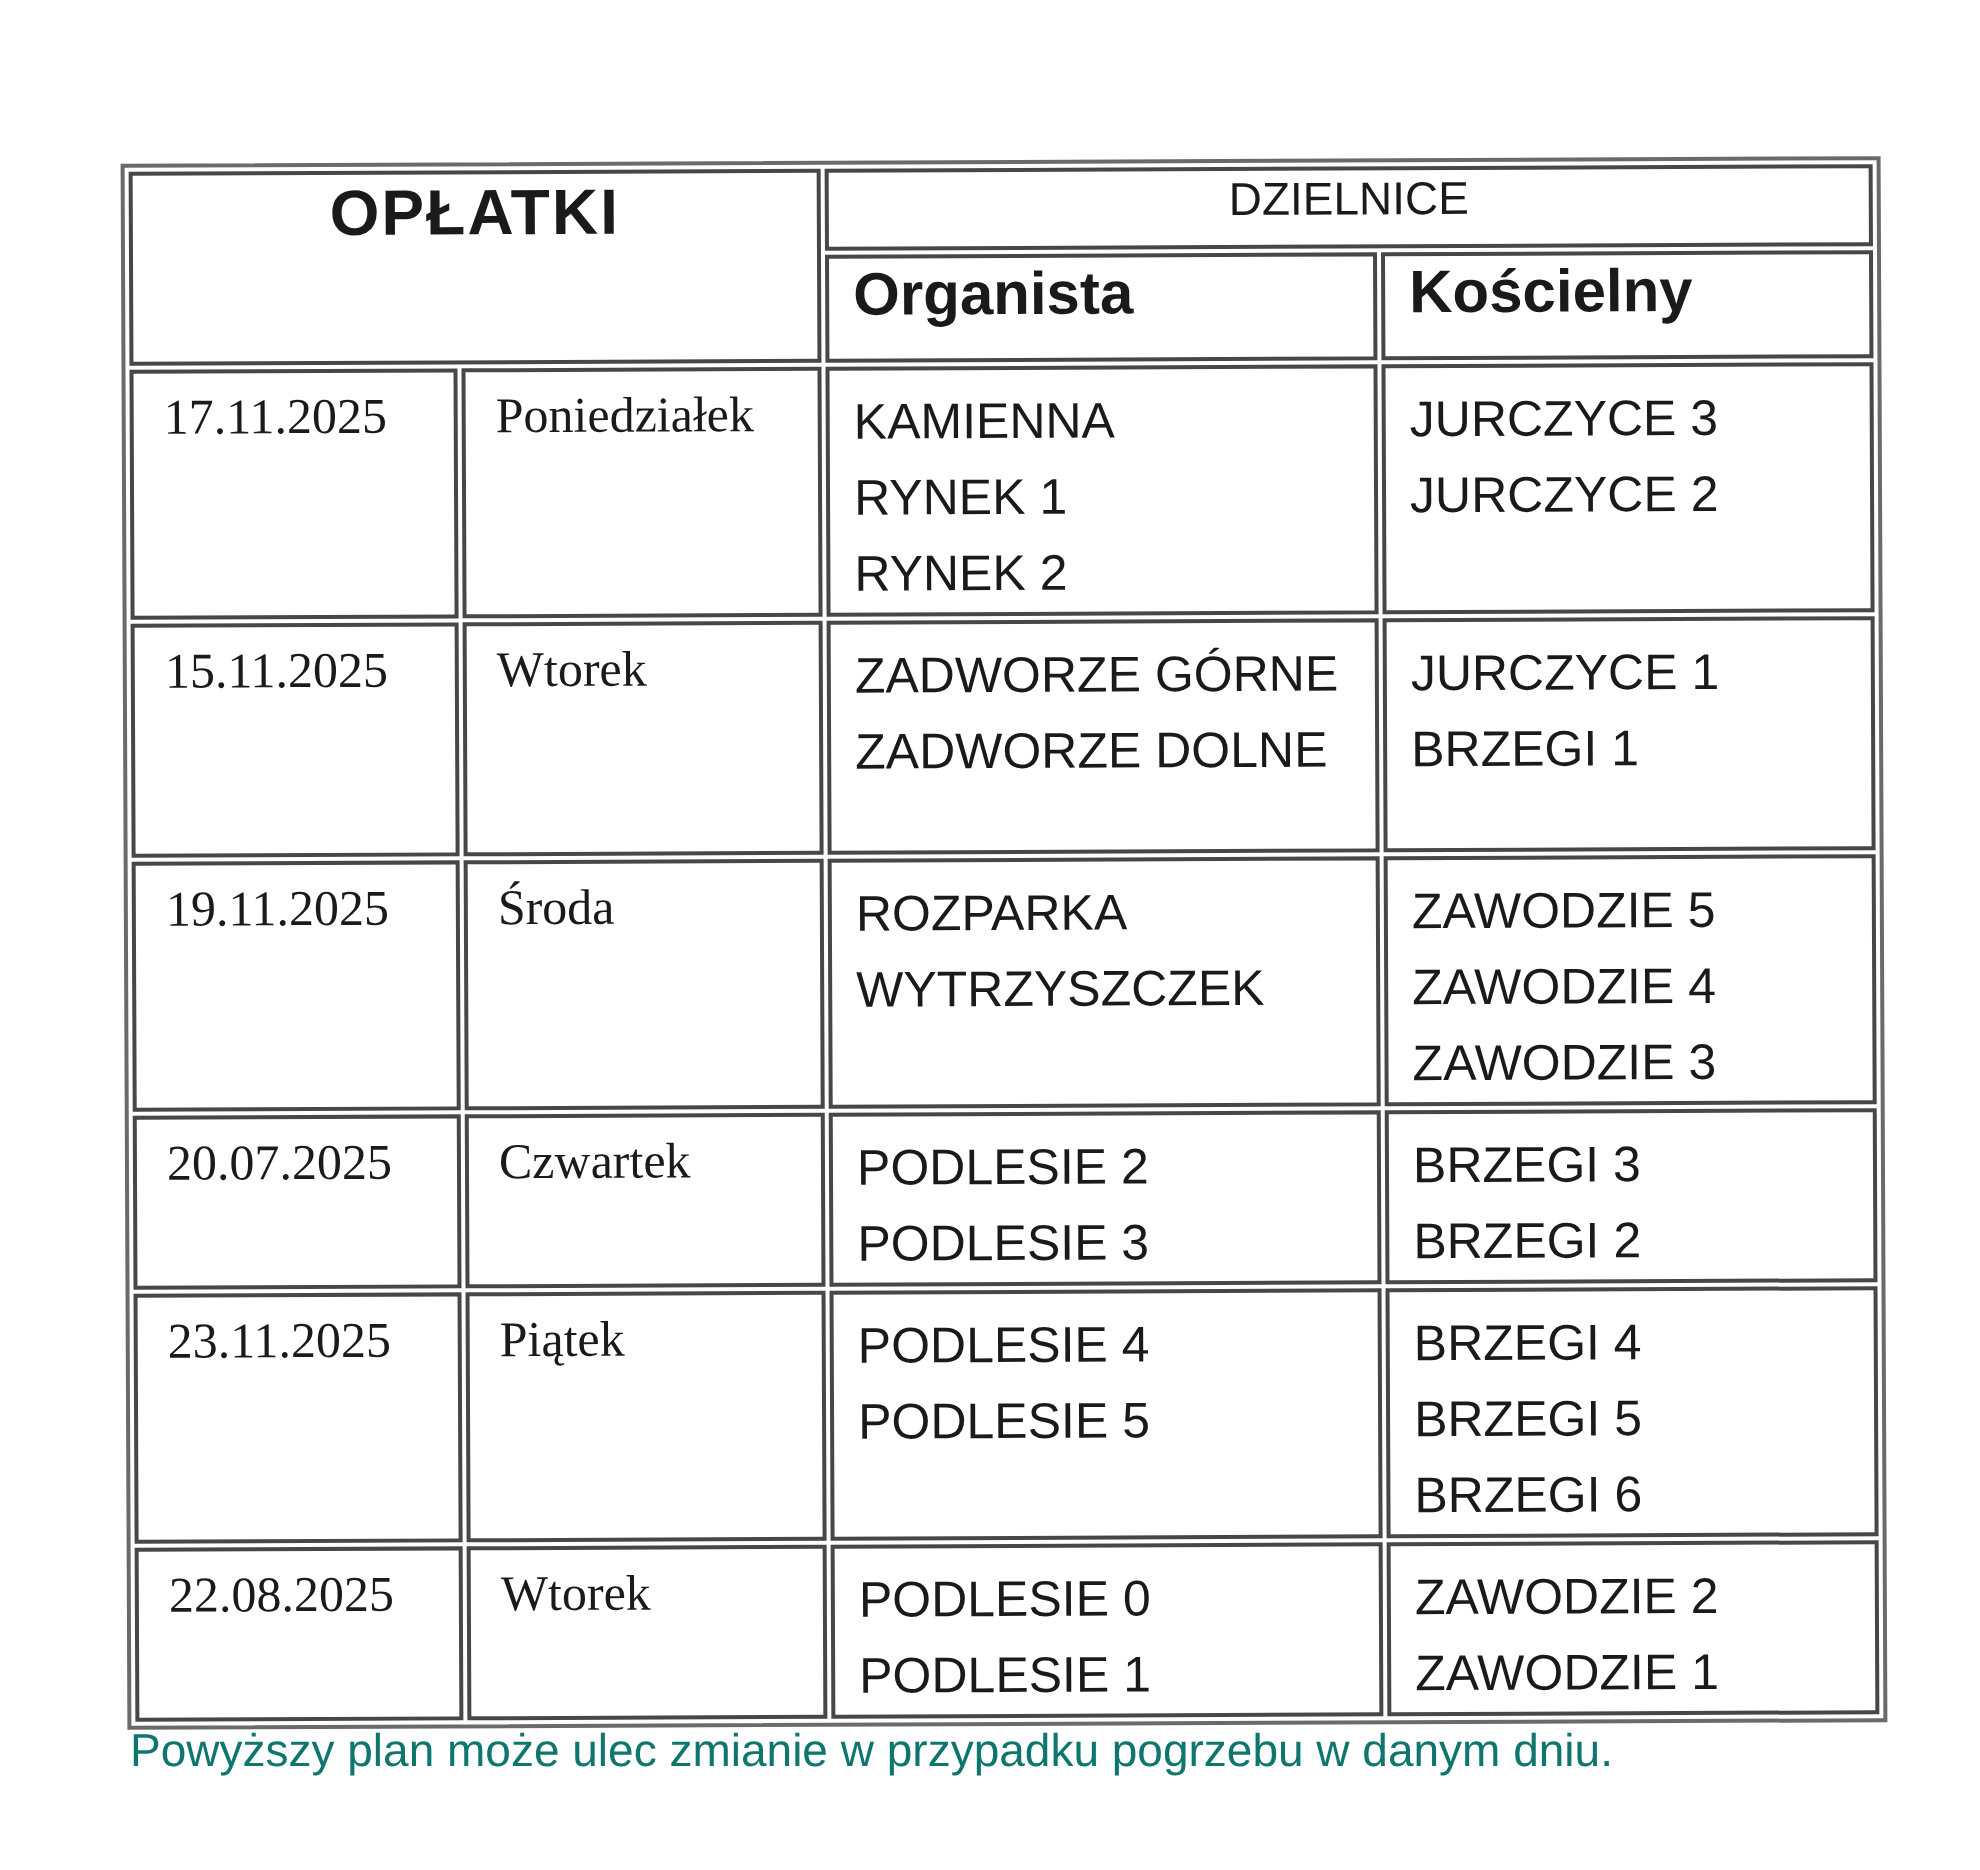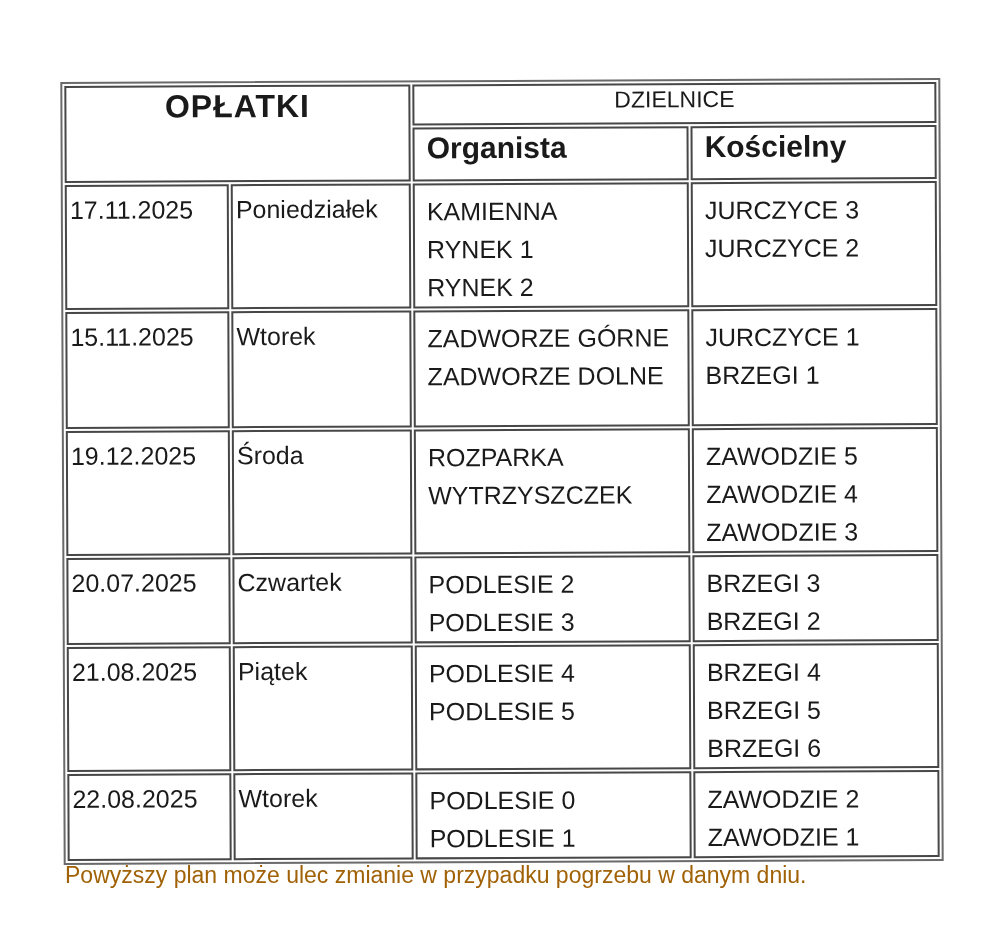--- a/index.html
+++ b/index.html
@@ -55,22 +55,23 @@
   }
   td.col-header-cell {
     vertical-align: middle;
     font-size: 30px;
     font-weight: bold;
     padding: 2px 0 4px 12px;
   }
   
   td.date-cell, td.day-cell {
     font-size: 25px;
-    padding: 9px 0 0 3px;
+    padding: 9px 0 0 15px;
     white-space: nowrap;
+    font-family: Liberation Serif, serif;
   }
   td.loc-cell {
     font-size: 25px;
     padding: 7px 0 0 12px;
     white-space: nowrap;
   }
   .loc-line { line-height: 38px; }
   
   tr.hdr-group   { height: 41px; }
   tr.hdr-cols    { height: 54px; }
@@ -78,21 +79,21 @@
   tr.row-1 td { height: 117px; }
   tr.row-2 td { height: 109px; }
   tr.row-3 td { height: 71px; }
   tr.row-4 td { height: 112px; }
   tr.row-5 td { height: 68px; }
   .footer-note {
     position: absolute;
     left: 65px;
     top: 846px;
     font-size: 23px;
-    color: #a16207;
+    color: #0f766e;
     white-space: nowrap;
   }
 </style>
 </head>
 <body>
 
 <div class="page">
   <div class="scan-wrap">
     <table class="sched">
       <colgroup>
@@ -132,21 +133,21 @@
           <div class="loc-line">ZADWORZE GÓRNE</div>
           <div class="loc-line">ZADWORZE DOLNE</div>
         </td>
         <td class="loc-cell">
           <div class="loc-line">JURCZYCE 1</div>
           <div class="loc-line">BRZEGI 1</div>
         </td>
       </tr>
 
       <tr class="row-2">
-        <td class="date-cell">19.12.2025</td>
+        <td class="date-cell">19.11.2025</td>
         <td class="day-cell">Środa</td>
         <td class="loc-cell">
           <div class="loc-line">ROZPARKA</div>
           <div class="loc-line">WYTRZYSZCZEK</div>
         </td>
         <td class="loc-cell">
           <div class="loc-line">ZAWODZIE 5</div>
           <div class="loc-line">ZAWODZIE 4</div>
           <div class="loc-line">ZAWODZIE 3</div>
         </td>
@@ -159,21 +160,21 @@
           <div class="loc-line">PODLESIE 2</div>
           <div class="loc-line">PODLESIE 3</div>
         </td>
         <td class="loc-cell">
           <div class="loc-line">BRZEGI 3</div>
           <div class="loc-line">BRZEGI 2</div>
         </td>
       </tr>
 
       <tr class="row-4">
-        <td class="date-cell">21.08.2025</td>
+        <td class="date-cell">23.11.2025</td>
         <td class="day-cell">Piątek</td>
         <td class="loc-cell">
           <div class="loc-line">PODLESIE 4</div>
           <div class="loc-line">PODLESIE 5</div>
         </td>
         <td class="loc-cell">
           <div class="loc-line">BRZEGI 4</div>
           <div class="loc-line">BRZEGI 5</div>
           <div class="loc-line">BRZEGI 6</div>
         </td>

